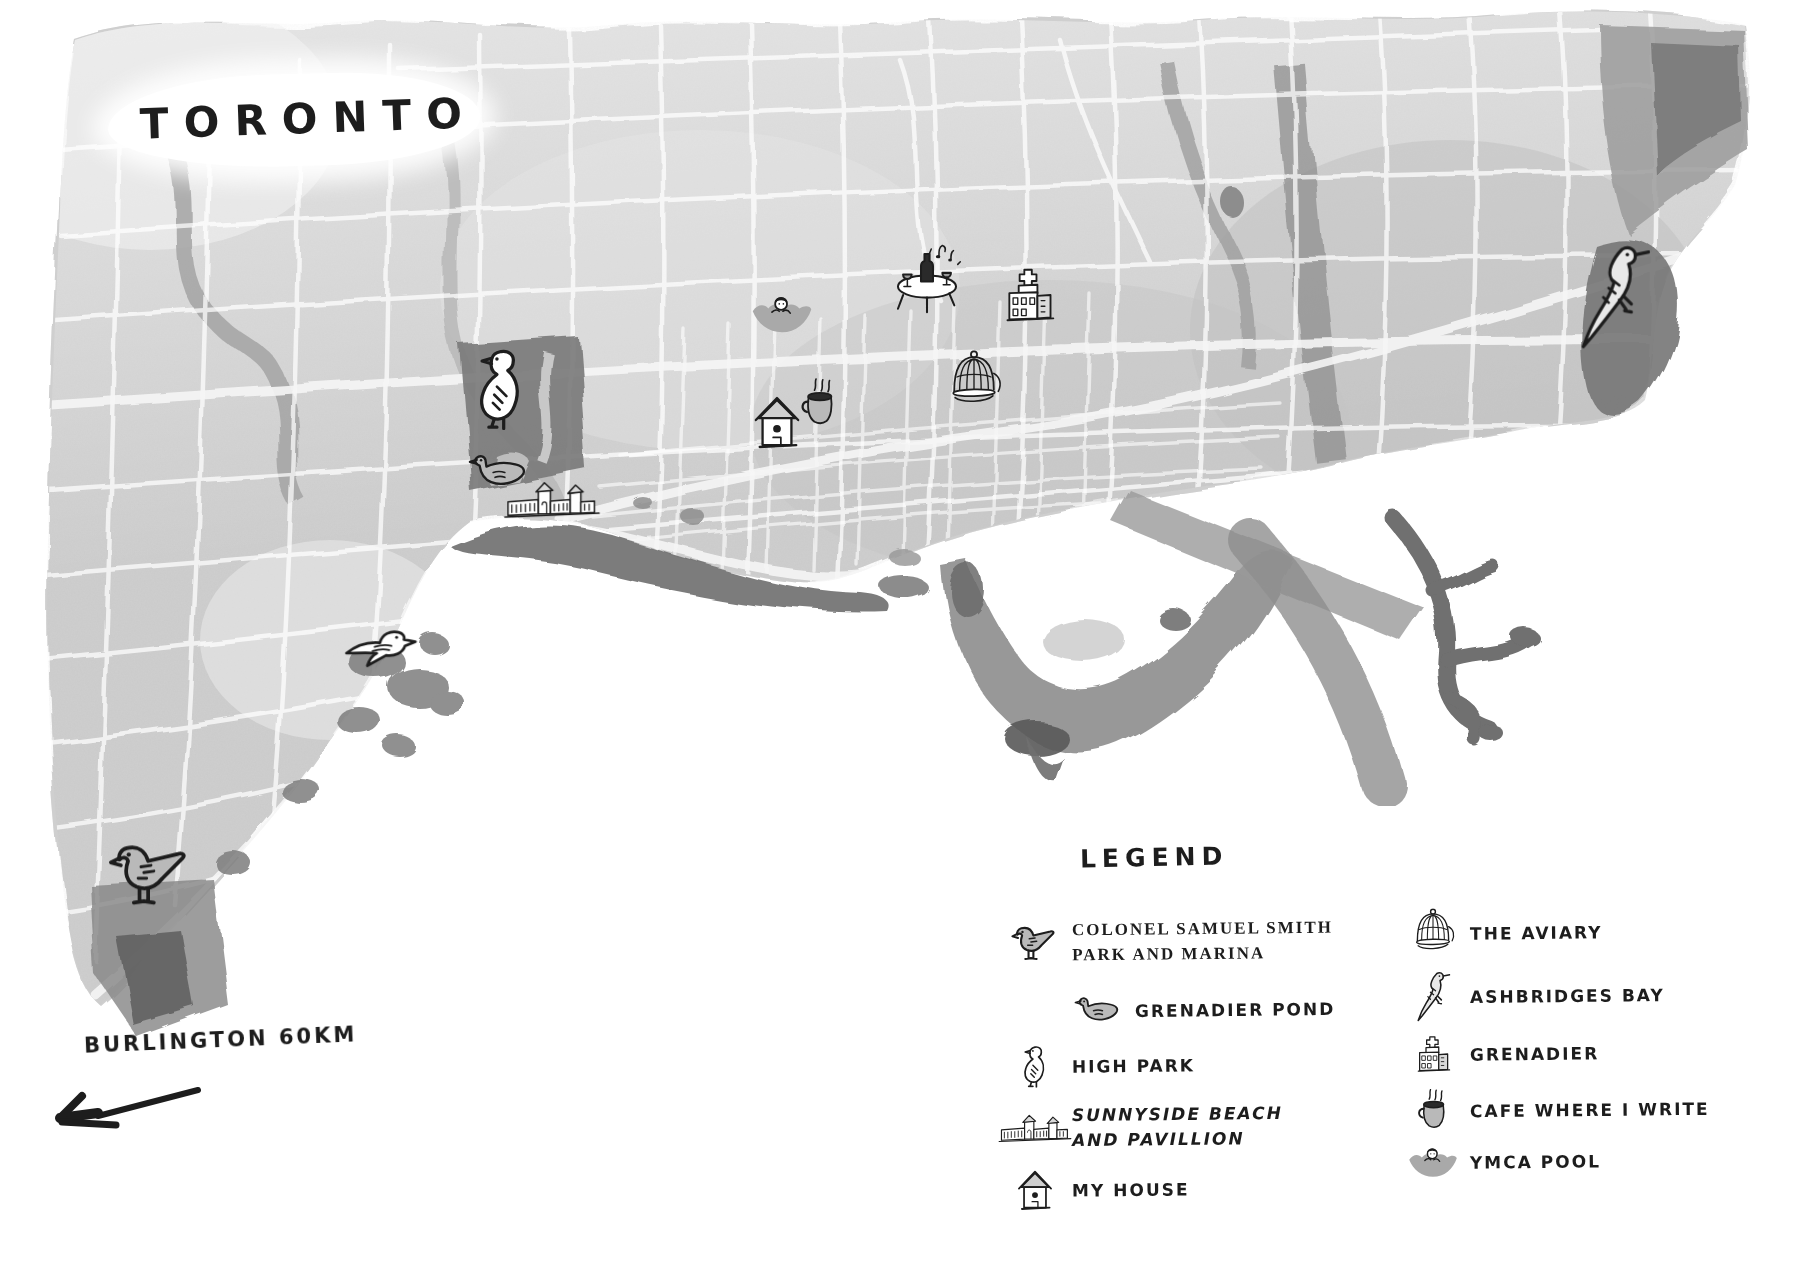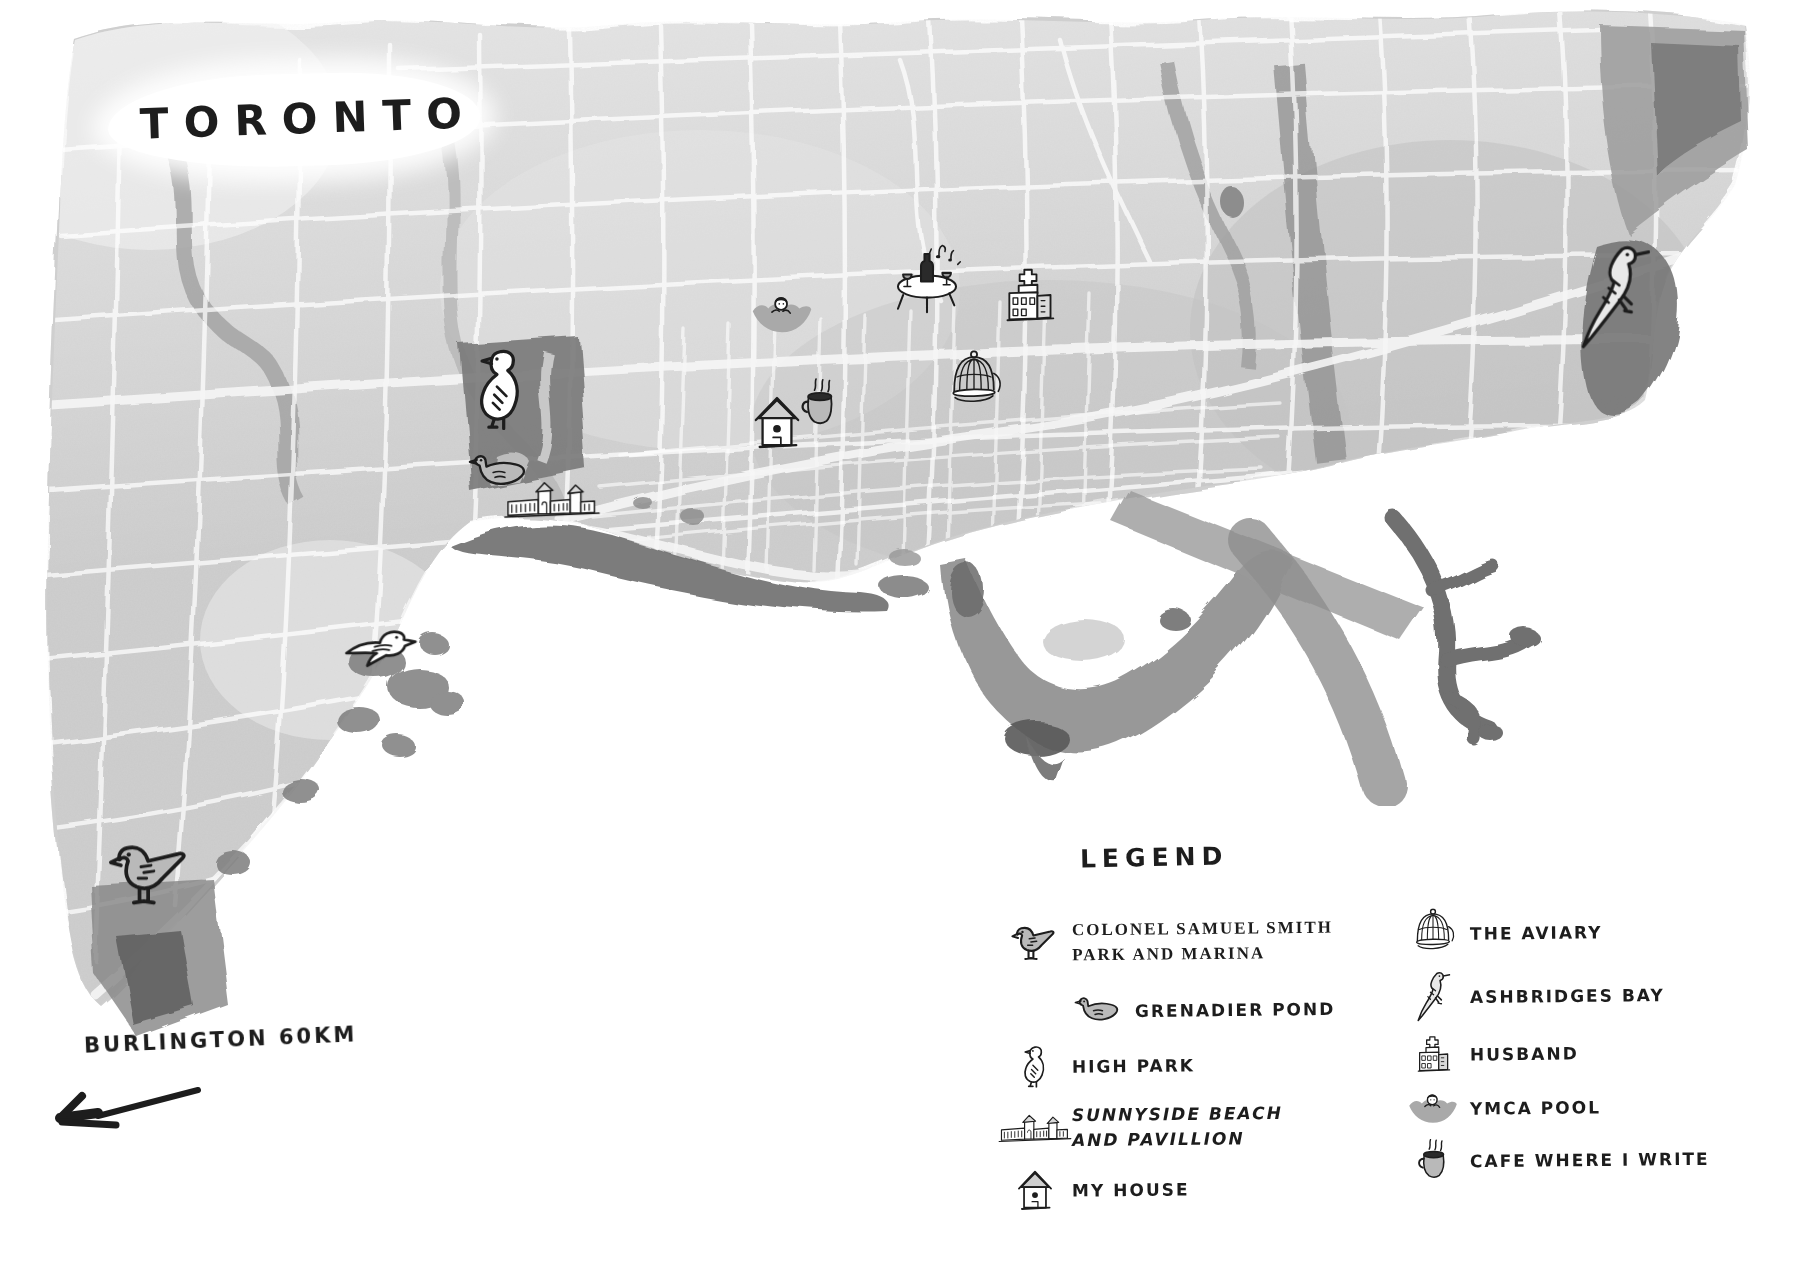--- a/index.html
+++ b/index.html
@@ -438,33 +438,33 @@
           </svg>
         </span>
       <span class="li-label">ASHBRIDGES BAY</span>
     </div>
     <div class="li li3">
       <span class="li-icon">
         <svg width="40" height="42" viewBox="0 0 62 66">
             <use href="#sym-hospital"></use>
           </svg>
         </span>
-      <span class="li-label">HUSBAND</span>
+      <span class="li-label">GRENADIER</span>
+    </div>
+    <div class="li li4">
+      <span class="li-icon">
+        <svg width="36" height="42" viewBox="0 0 56 66">
+            <use href="#sym-cup"></use>
+          </svg>
+        </span>
+      <span class="li-label">CAFE WHERE I WRITE</span>
     </div>
     <div class="li li5">
       <span class="li-icon">
         <svg width="52" height="36" viewBox="0 0 70 48">
             <use href="#sym-swimmer"></use>
           </svg>
         </span>
       <span class="li-label">YMCA POOL</span>
     </div>
-    <div class="li li4">
-      <span class="li-icon">
-        <svg width="36" height="42" viewBox="0 0 56 66">
-            <use href="#sym-cup"></use>
-          </svg>
-        </span>
-      <span class="li-label">CAFE WHERE I WRITE</span>
-    </div>
   </div>
 
 </div>
 
 </body></html>

